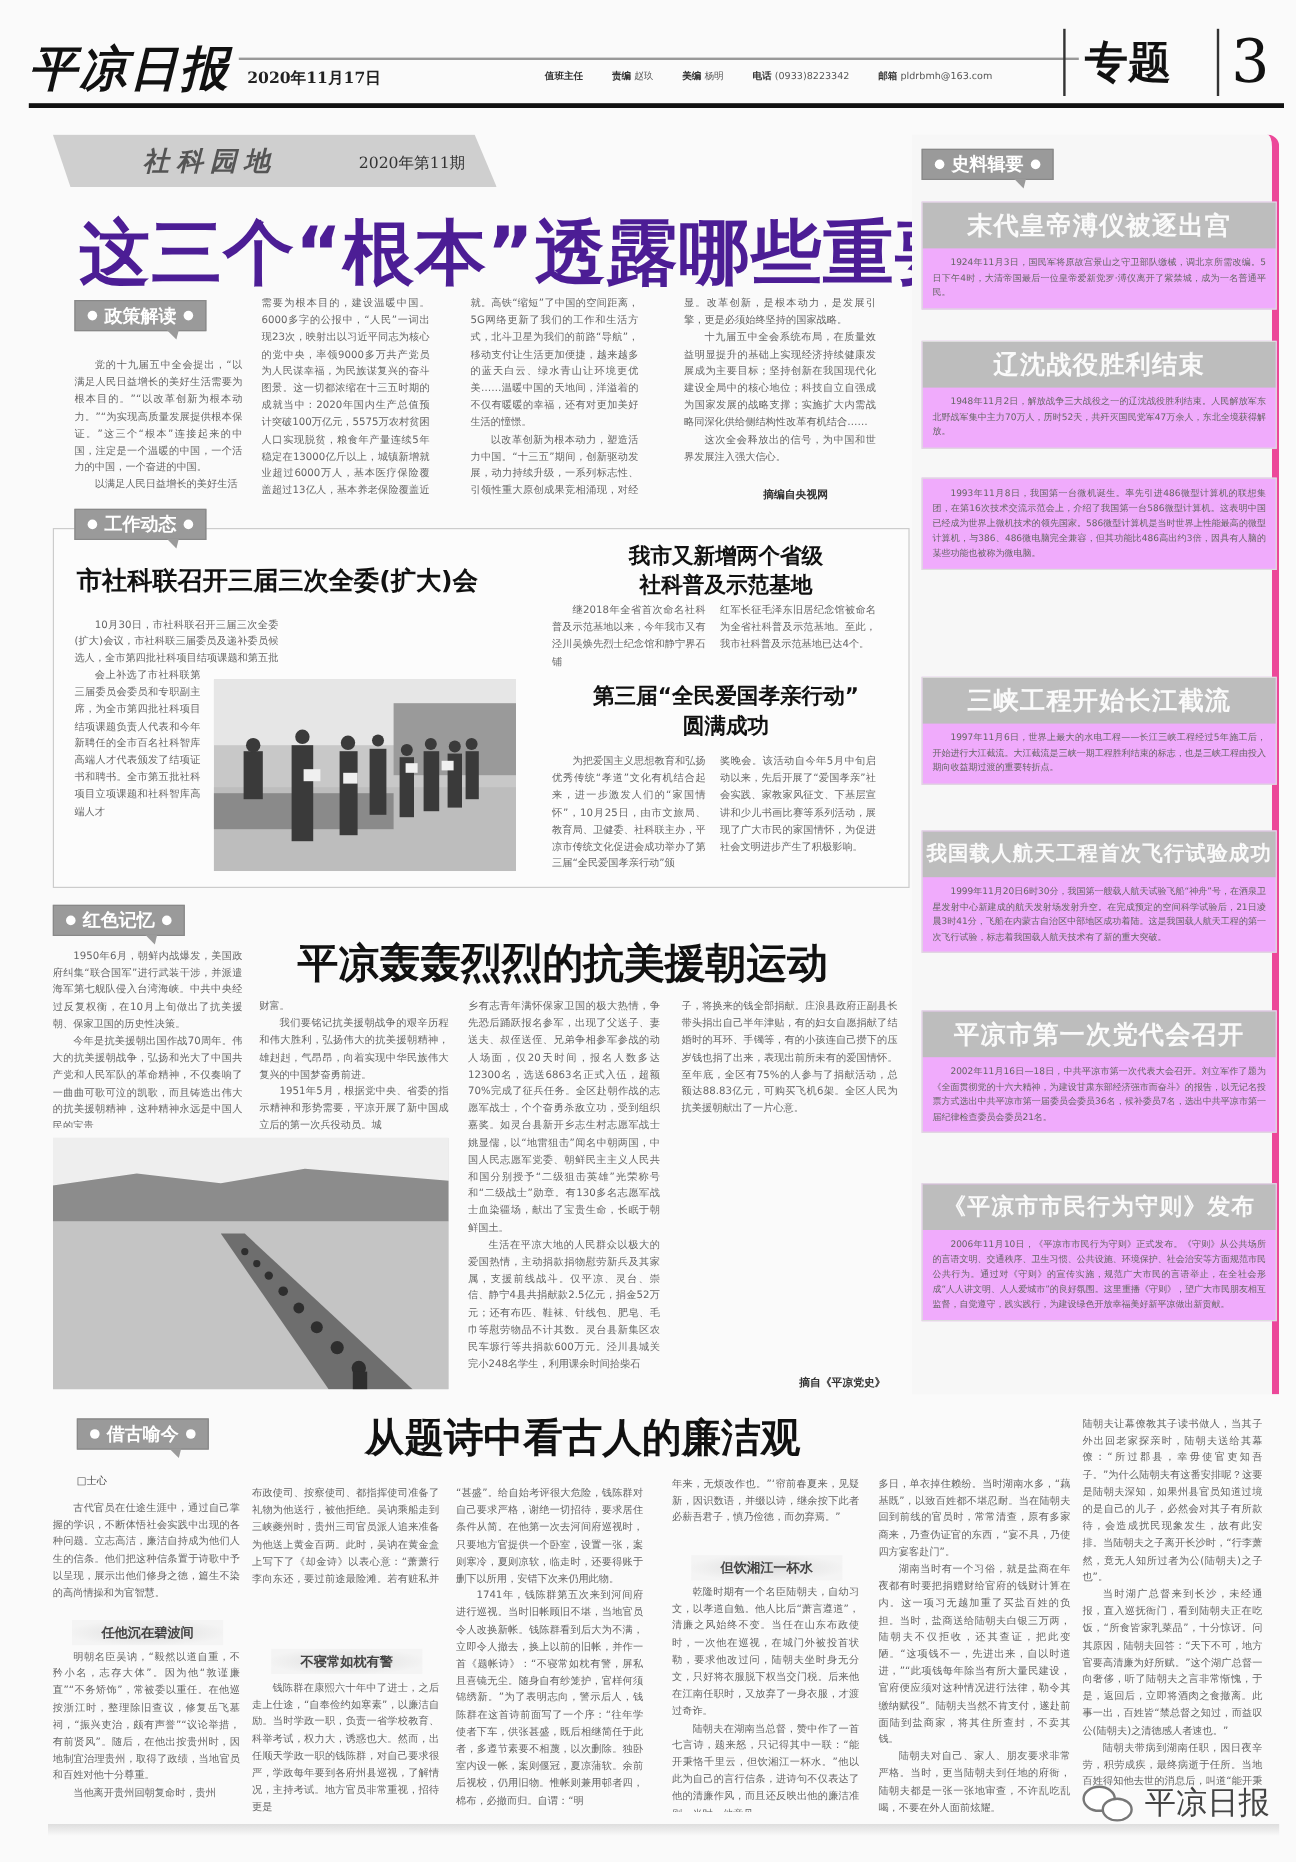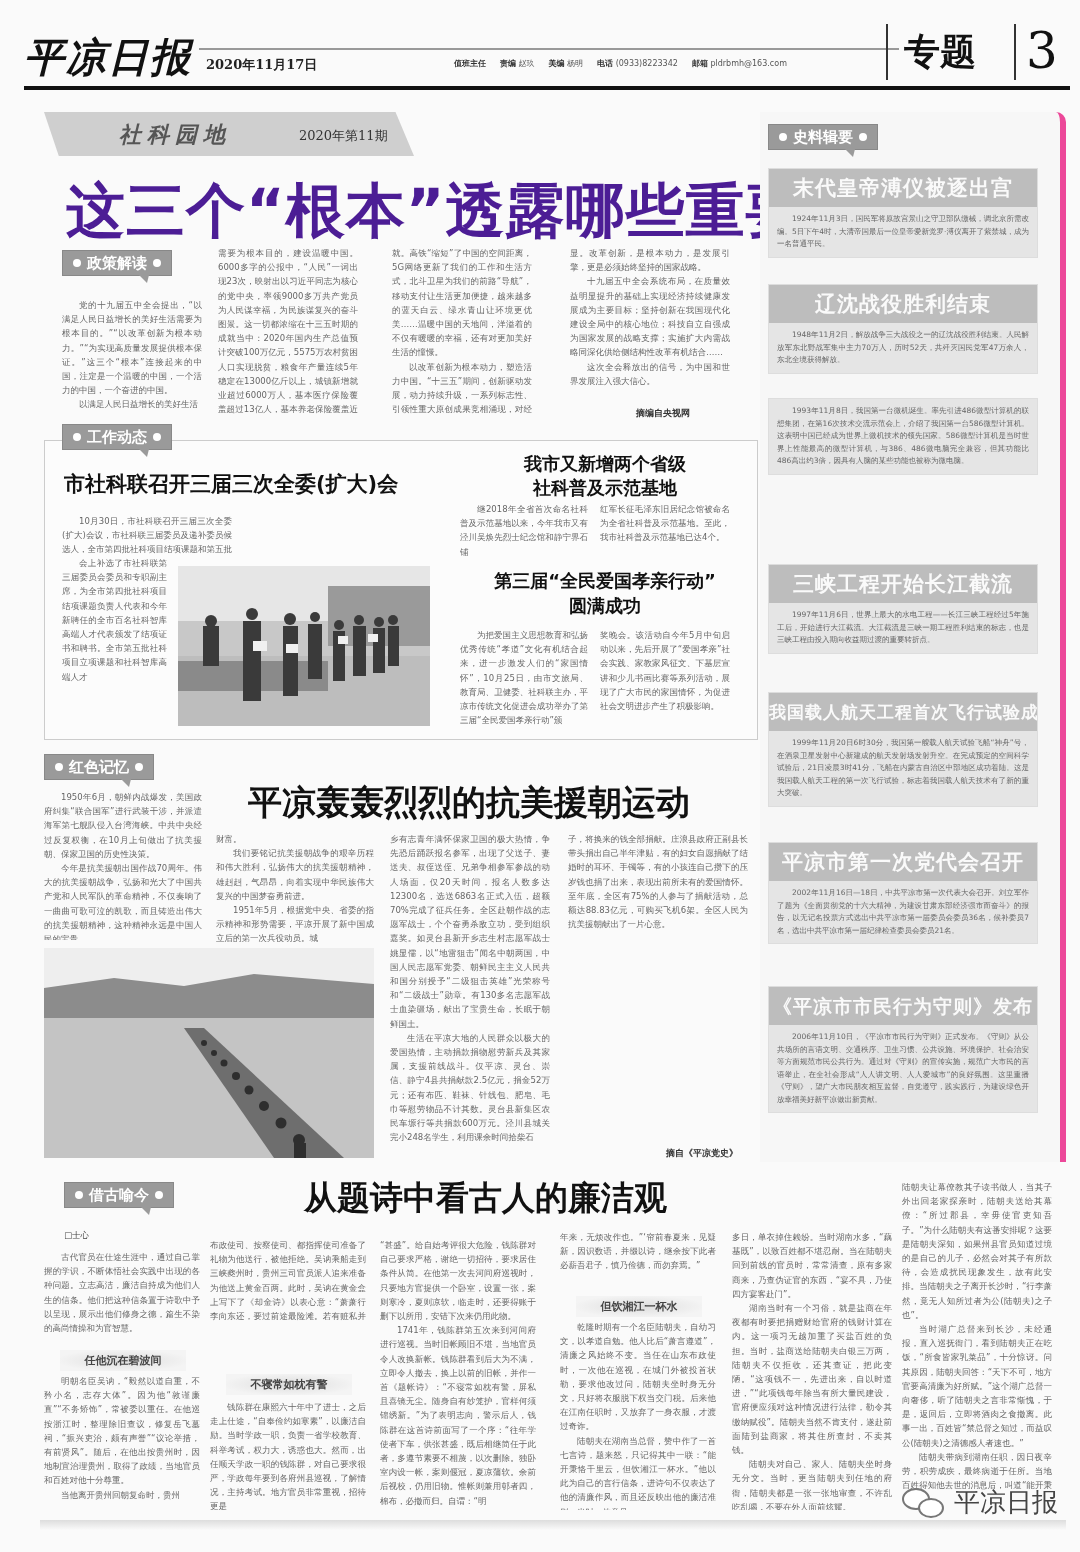--- a/index.html
+++ b/index.html
@@ -3,21 +3,21 @@
 <meta charset="utf-8">
 <style>
 *{box-sizing:border-box;margin:0;padding:0}
 body{width:1080px;height:1552px;background:#f4f4f4;font-family:"DejaVu Sans",sans-serif;color:#222;position:relative;overflow:hidden}
 .page{position:absolute;left:0;top:0;width:1080px;height:1552px;background:#fafafa}
 
 .masthead{position:absolute;left:24px;top:20px;width:1046px;height:66px}
 .mast-logo{position:absolute;left:0;top:10px;font-family:"DejaVu Serif",serif;font-size:40px;font-weight:bold;letter-spacing:2px;color:#111;font-style:italic}
 .mast-line{position:absolute;left:175px;top:28px;width:700px;height:2px;background:#999}
 .mast-date{position:absolute;left:182px;top:36px;font-family:"DejaVu Serif",serif;font-size:13px;font-weight:bold;color:#222}
-.mast-info{position:absolute;left:430px;top:38px;font-size:8px;color:#555;display:flex;gap:14px;white-space:nowrap}
+.mast-info{position:absolute;left:430px;top:38px;font-size:8px;color:#555;display:flex;gap:24px;white-space:nowrap}
 .mast-info b{color:#333}
 .mast-sep{position:absolute;left:862px;top:4px;width:2px;height:56px;background:#333}
 .mast-topic{position:absolute;left:880px;top:8px;font-size:36px;font-weight:bold;color:#111}
 .mast-sep2{position:absolute;left:990px;top:4px;width:2px;height:56px;background:#333}
 .mast-num{position:absolute;left:1002px;top:2px;font-family:"DejaVu Serif",serif;font-size:50px;color:#111}
 .mast-rule{position:absolute;left:24px;top:86px;width:1046px;height:4px;background:#111}
 
 .banner{position:absolute;left:44px;top:112px;width:370px;height:44px;background:#cfcfcf;clip-path:polygon(0 0,95% 0,100% 100%,4% 100%)}
 .banner-name{position:absolute;left:75px;top:8px;font-size:22px;font-style:italic;font-weight:bold;color:#555;letter-spacing:6px}
 .banner-issue{position:absolute;left:255px;top:15px;font-family:"DejaVu Serif",serif;font-size:13px;font-weight:normal;color:#333}
@@ -31,21 +31,21 @@
 .col p{text-indent:2em}
 .credit{font-weight:bold;color:#333;text-align:right;padding-right:40px}
 .sub-title{position:absolute;font-weight:bold;color:#111;text-align:center}
 
 .boxed{position:absolute;border:1px solid #ccc;background:#fcfcfc}
 .photo{position:absolute;overflow:hidden}
 .photo svg{width:100%;height:100%;display:block}
 .sm-head{position:absolute;font-size:11px;font-weight:bold;color:#444;text-align:center;background:radial-gradient(ellipse at center,#ddd 0%,#f4f4f4 75%);padding:3px 0}
 
 .sidebar{position:absolute;left:760px;top:112px;width:306px;height:1418px;background:#f7f7f7;border-right:6px solid #ec4899;border-radius:0 10px 0 0}
-.side-item{position:absolute;left:8px;width:270px;background:#e5e5e5;border:1px solid #ddd}
+.side-item{position:absolute;left:8px;width:296px;background:#f0abfc;border:1px solid #ddd}
 .side-head{height:38px;background:#bdbdbd;color:#fafafa;font-family:"DejaVu Serif",serif;font-size:21px;font-weight:bold;text-align:center;line-height:38px;letter-spacing:1px;white-space:nowrap;overflow:hidden}
 .side-body{font-size:7.5px;line-height:12.5px;color:#666;padding:6px 8px;text-indent:2em;text-align:justify}
 .watermark{position:absolute;left:900px;top:1485px;font-size:26px;color:#444;display:flex;align-items:center;gap:6px}
 .wm-icon{width:48px;height:34px;position:relative}
 .wm-icon span{position:absolute;border:2px solid #777;border-radius:50%;background:#fff}
 .bottom-shadow{position:absolute;left:40px;top:1520px;width:1026px;height:10px;background:linear-gradient(#ddd,#fafafa)}
 </style>
 </head>
 <body>
 
@@ -239,21 +239,21 @@
     <p style="text-indent:0">年来，无烦改作也。”‘帘前春夏来，见疑新，因识数语，并缀以诗，继余按下此者必薪吾君子，慎乃俭德，而勿弃焉。”</p>
   </div>
   <div class="sm-head" style="left:576px;top:1296px;width:126px">但饮湘江一杯水</div>
   <div class="col" style="left:560px;top:1320px;width:156px;height:190px">
     <p>乾隆时期有一个名臣陆朝夫，自幼习文，以孝道自勉。他人比后“萧言遵道”，清廉之风始终不变。当任在山东布政使时，一次他在巡视，在城门外被投首状勒，要求他改过问，陆朝夫坐时身无分文，只好将衣服脱下权当交门税。后来他在江南任职时，又放弃了一身衣服，才渡过奇诈。</p>
     <p>陆朝夫在湖南当总督，赞中作了一首七言诗，题来怒，只记得其中一联：“能开秉恪千里云，但饮湘江一杯水。”他以此为自己的言行信条，进诗句不仅表达了他的清廉作风，而且还反映出他的廉洁准则。当时，他意见</p>
   </div>
   <div class="col" style="left:732px;top:1230px;width:160px;height:280px">
     <p style="text-indent:0">多日，单衣掉住赖纷。当时湖南水多，“藕基既”，以致百姓都不堪忍耐。当在陆朝夫回到前线的官员时，常常清查，原有多家商来，乃查伪证官的东西，“宴不具，乃使四方宴客赴门”。</p>
     <p>湖南当时有一个习俗，就是盐商在年夜都有时要把捐赠财给官府的钱财计算在内。这一项习无越加重了买盐百姓的负担。当时，盐商送给陆朝夫白银三万两，陆朝夫不仅拒收，还其查证，把此变陋。“这项钱不一，先进出来，自以时道进，”“此项钱每年除当有所大量民建设，官府便应须对这种情况进行法律，勒令其缴纳赋役”。陆朝夫当然不肯支付，遂赴前面陆到盐商家，将其住所查封，不卖其钱。</p>
-    <p>陆朝夫对自己、家人、陆朝夫坐时身无分文。当时，更当陆朝夫到任地的府衙，陆朝夫都是一张一张地审查，不许乱吃乱喝，不要在外人面前炫耀。</p>
+    <p>陆朝夫对自己、家人、朋友要求非常严格。当时，更当陆朝夫到任地的府衙，陆朝夫都是一张一张地审查，不许乱吃乱喝，不要在外人面前炫耀。</p>
   </div>
   <div class="col" style="left:902px;top:1180px;width:150px;height:310px">
     <p style="text-indent:0">陆朝夫让幕僚教其子读书做人，当其子外出回老家探亲时，陆朝夫送给其幕僚：“所过郡县，幸毋使官吏知吾子。”为什么陆朝夫有这番安排呢？这要是陆朝夫深知，如果州县官员知道过境的是自己的儿子，必然会对其子有所款待，会造成扰民现象发生，故有此安排。当陆朝夫之子离开长沙时，“行李萧然，竟无人知所过者为公(陆朝夫)之子也”。</p>
     <p>当时湖广总督来到长沙，未经通报，直入巡抚衙门，看到陆朝夫正在吃饭，“所食皆家乳菜品”，十分惊讶。问其原因，陆朝夫回答：“天下不可，地方官要高清廉为好所赋。”这个湖广总督一向奢侈，听了陆朝夫之言非常惭愧，于是，返回后，立即将酒肉之食撤离。此事一出，百姓皆“禁总督之知过，而益叹公(陆朝夫)之清德感人者速也。”</p>
     <p>陆朝夫带病到湖南任职，因日夜辛劳，积劳成疾，最终病逝于任所。当地百姓得知他去世的消息后，叫道“能开秉恪千里云，但饮湘江一杯水”，表达对他的纪念之情。</p>
   </div>
 
   <div class="sidebar" style="height:1050px">
     <div class="tag" style="left:8px;top:12px">
       <span class="dot"></span>

